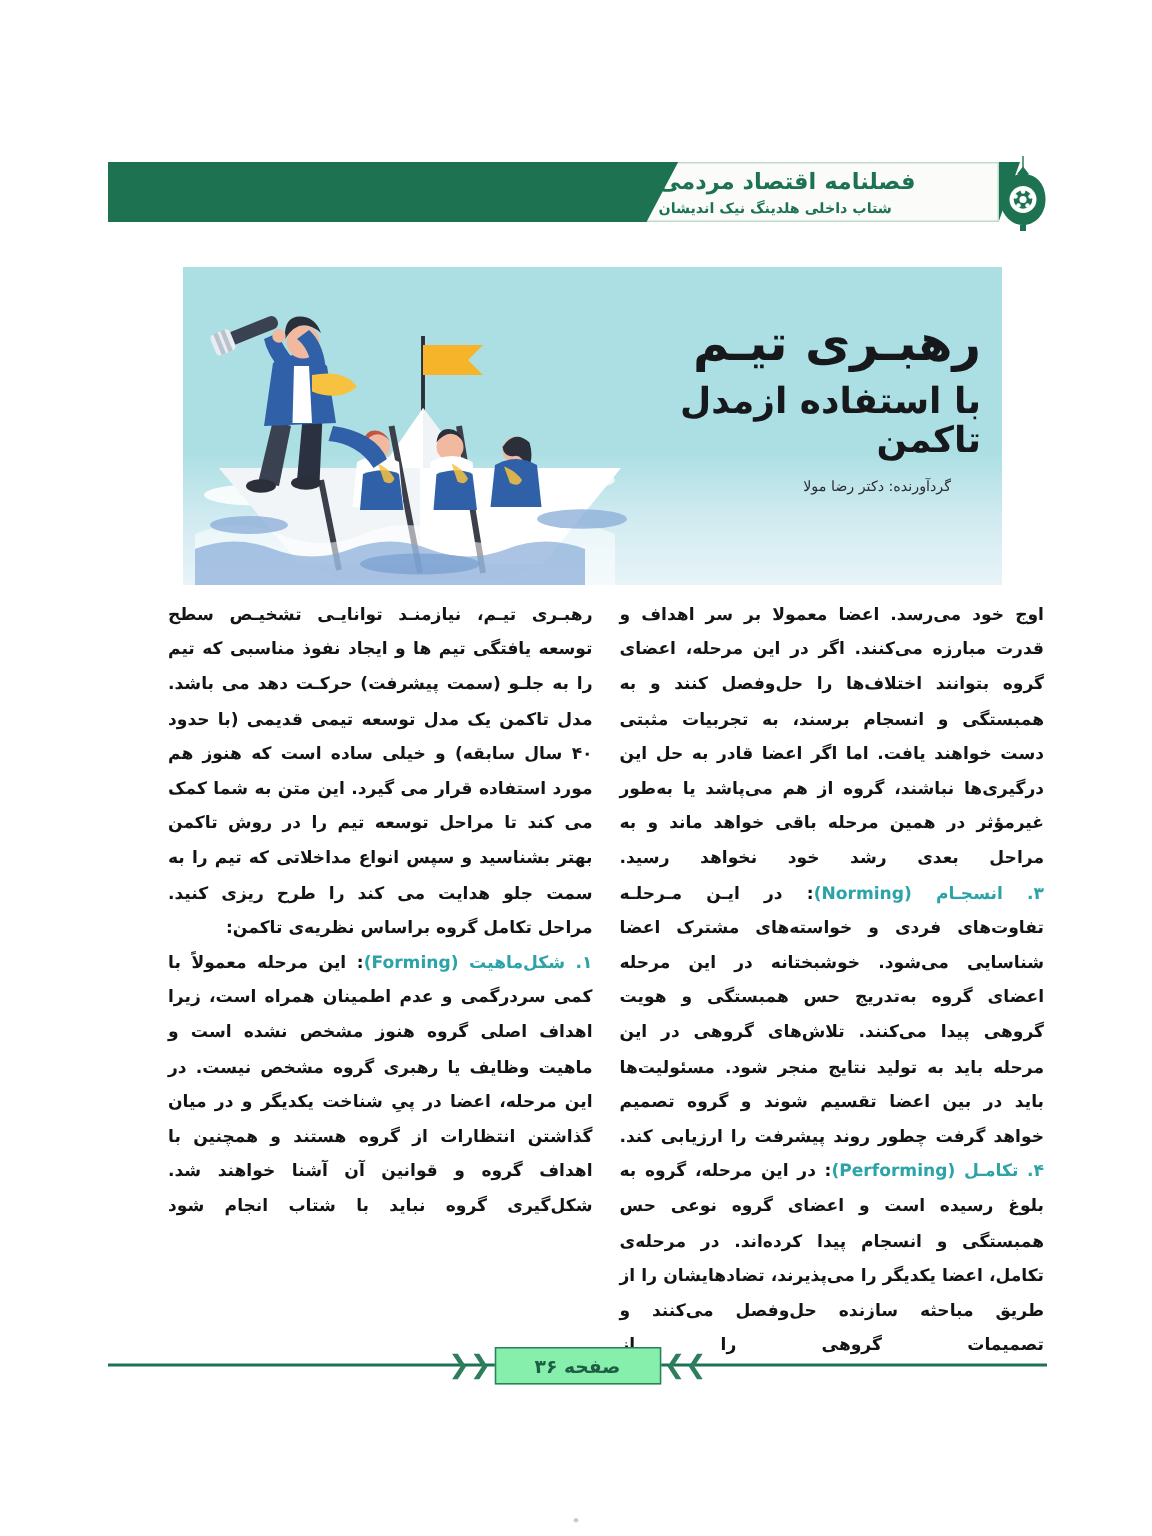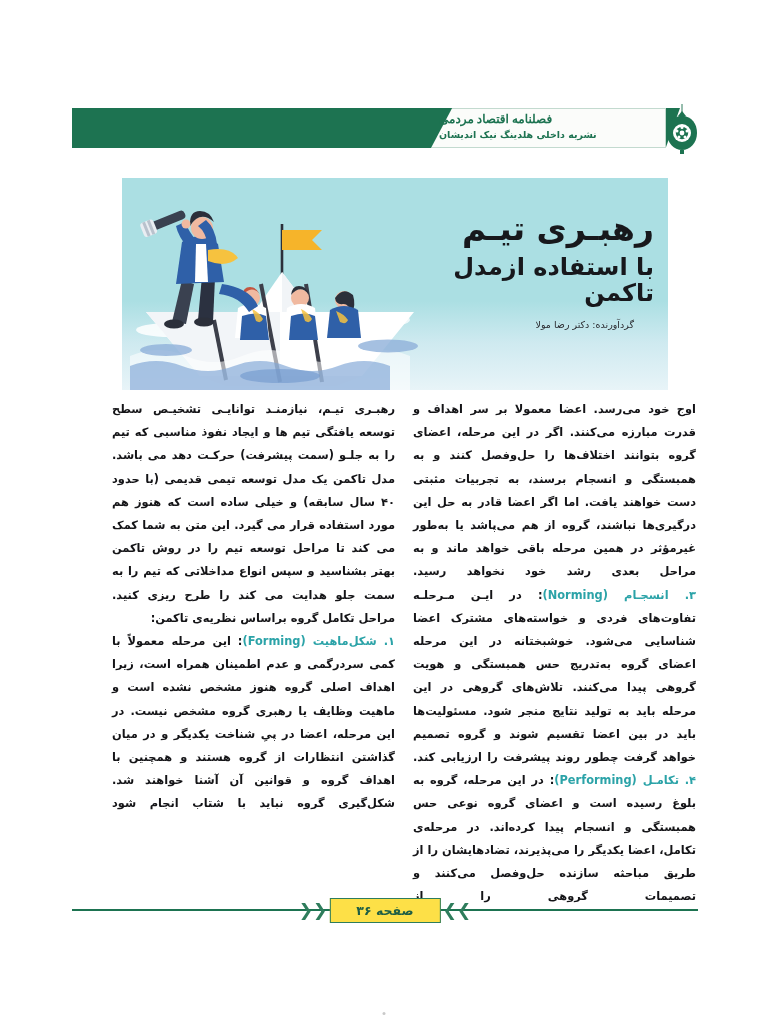--- a/index.html
+++ b/index.html
@@ -61,24 +61,23 @@
     position: absolute;
     right: 44px;
     top: 3px;
     width: 215px;
     text-align: left;
     direction: rtl;
     color: #1d7351;
     line-height: 1.45;
   }
   .masthead-line1 {
-    font-size: 12px;
+    font-size: 15px;
     font-weight: bold;
     letter-spacing: .2px;
-    font-family: Liberation Serif, serif;
   }
   .masthead-line2 {
     font-size: 9.5px;
     font-weight: bold;
     letter-spacing: .2px;
   }
   .logo-mark {
     position: absolute;
     right: -8px;
     top: -4px;
@@ -195,21 +194,21 @@
     top: 0;
     transform: translateX(-50%);
     display: flex;
     align-items: center;
     justify-content: center;
     gap: 0;
     height: 40px;
   }
   .badge-box {
     border: 1.6px solid #2e7d5c;
-    background: #fde047;
+    background: #86efac;
     padding: 4px 26px;
     font-size: 12.5px;
     font-weight: bold;
     color: #1d5e45;
     letter-spacing: .5px;
     line-height: 1.2;
     direction: rtl;
   }
   .badge-orn {
     color: #2e7d5c;
@@ -233,21 +232,21 @@
 <body>
 
 <div class="page">
 
   <div class="masthead">
     <div class="masthead-bar"></div>
     <div class="masthead-flagtail"></div>
     <div class="masthead-flag"></div>
     <div class="masthead-text">
       <div class="masthead-line1">فصلنامه اقتصاد مردمی</div>
-      <div class="masthead-line2">نشریه داخلی هلدینگ نیک اندیشان</div>
+      <div class="masthead-line2">شتاب داخلی هلدینگ نیک اندیشان</div>
     </div>
     <div class="logo-mark">
       <svg viewBox="0 0 48 52" width="48" height="52" aria-hidden="true">
         <line x1="24" y1="0" x2="24" y2="9" stroke="#2e7d5c" stroke-width="1"></line>
         <path d="M24 7 l4 5 -4 2 -4 -2 z" fill="#1d7351"></path>
         <path d="M24 12 c-10 0 -15 8 -15 17 c0 10 7 17 15 17 c8 0 15 -7 15 -17 c0 -9 -5 -17 -15 -17 z" fill="#1d7351"></path>
         <circle cx="24" cy="29" r="9" fill="#ffffff"></circle>
         <circle cx="24" cy="29" r="6.2" fill="#1d7351"></circle>
         <circle cx="24" cy="29" r="2.4" fill="#ffffff"></circle>
         <circle cx="24" cy="23.6" r="1.5" fill="#ffffff"></circle>

